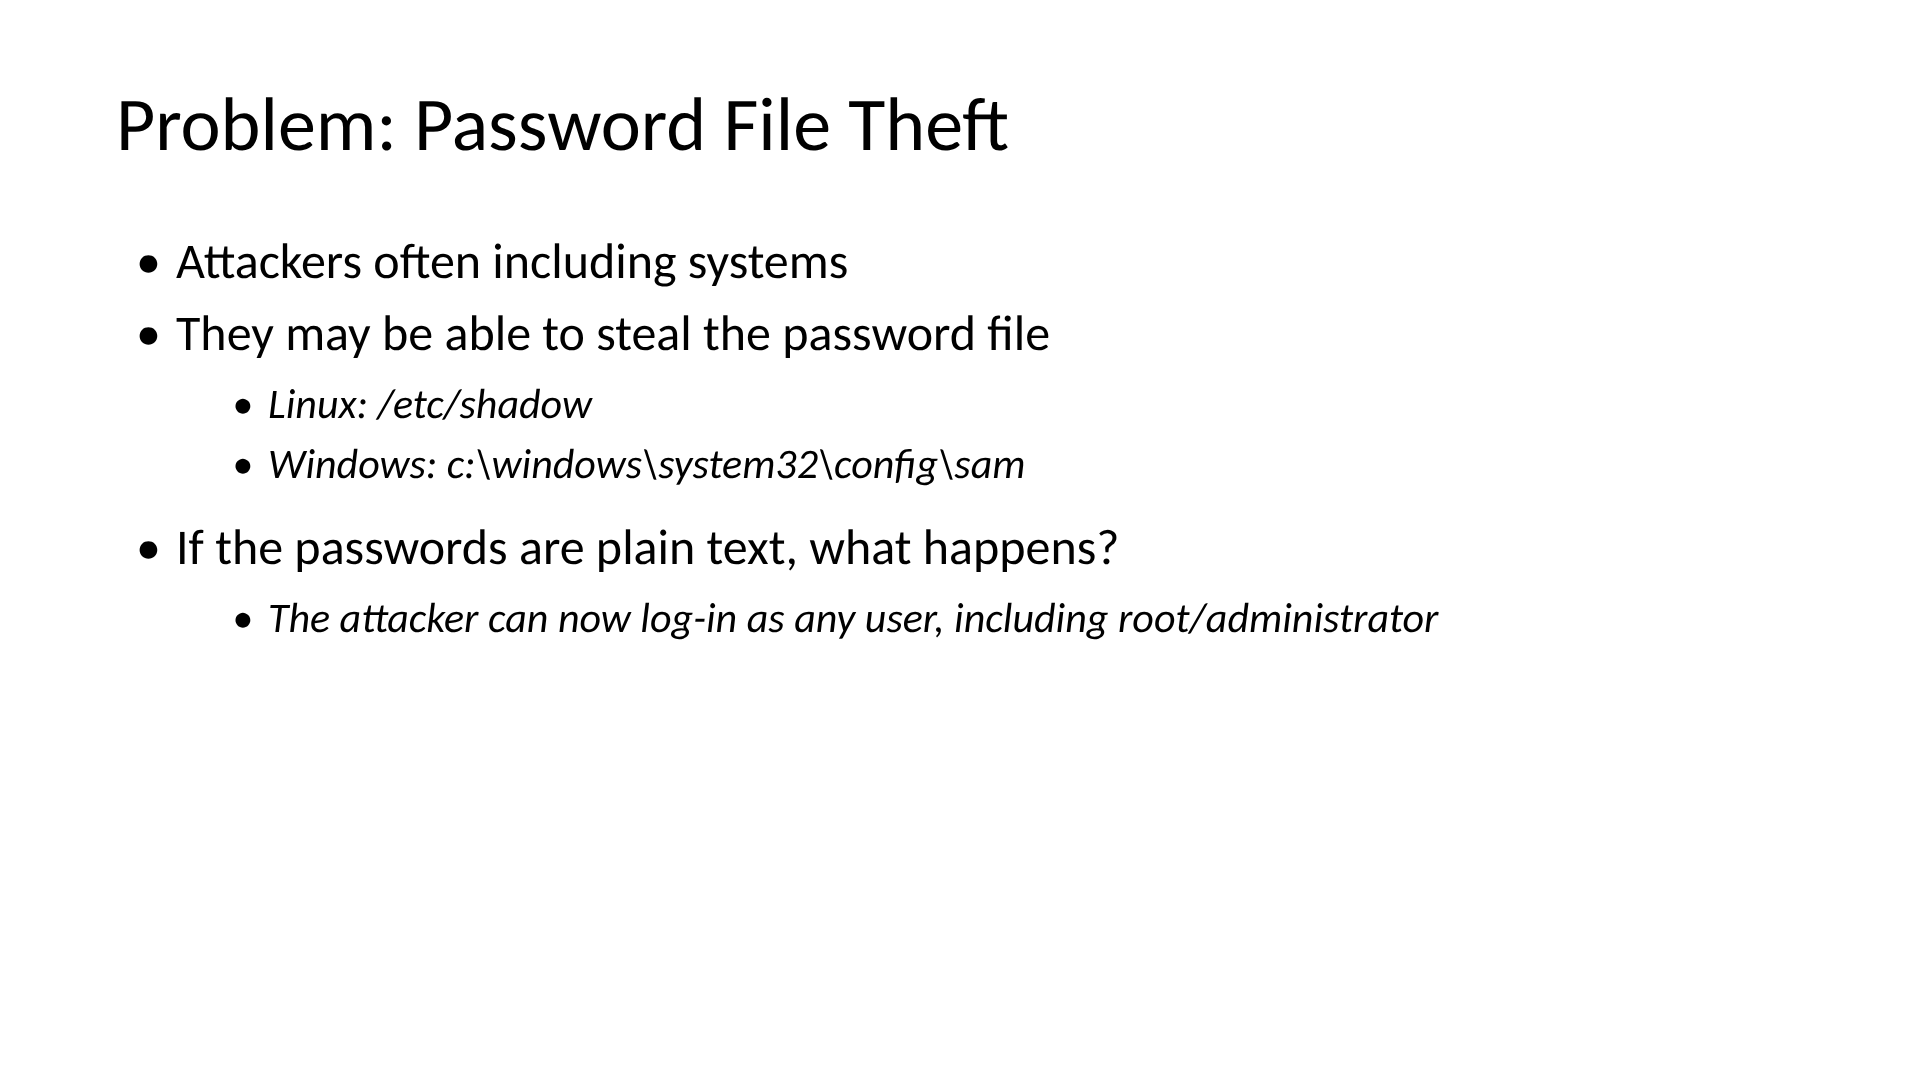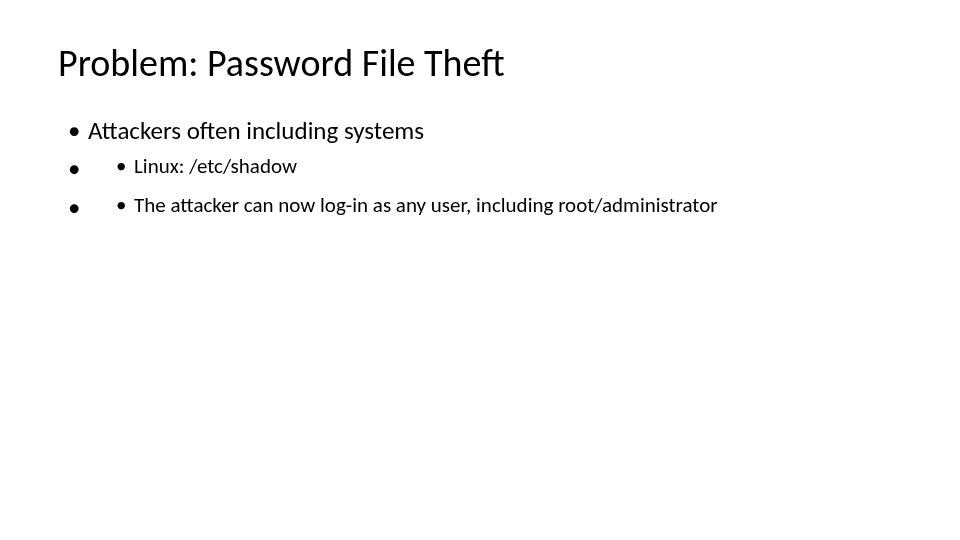--- a/index.html
+++ b/index.html
@@ -39,20 +39,21 @@
       content: "•";
       position: absolute;
       left: 2px;
       top: 0;
       font-size: 25px;
     }
     .level-2 {
       margin-left: 28px;
       margin-top: 4px;
       margin-bottom: 10px;
+      font-style: italic;
     }
     .level-2 > li {
       position: relative;
       padding-left: 18px;
       font-size: 21px;
       line-height: 1.4;
       margin-bottom: 1px;
     }
     .level-2 > li::before {
       content: "•";
@@ -66,22 +67,25 @@
     }
   </style>
 </head>
 <body>
 
 <h1 class="slide-title">Problem: Password File Theft</h1>
 
 <ul class="level-1">
   <li>Attackers often including systems</li>
   <li>
+    <span>They may be able to steal the password file</span>
     <ul class="level-2">
       <li>Linux: /etc/shadow</li>
+      <li>Windows: c:\windows\system32\config\sam</li>
     </ul>
   </li>
   <li>
+    <span>If the passwords are plain text, what happens?</span>
     <ul class="level-2">
       <li>The attacker can now log-in as any user, including root/administrator</li>
     </ul>
   </li>
 </ul>
 
 </body></html>

